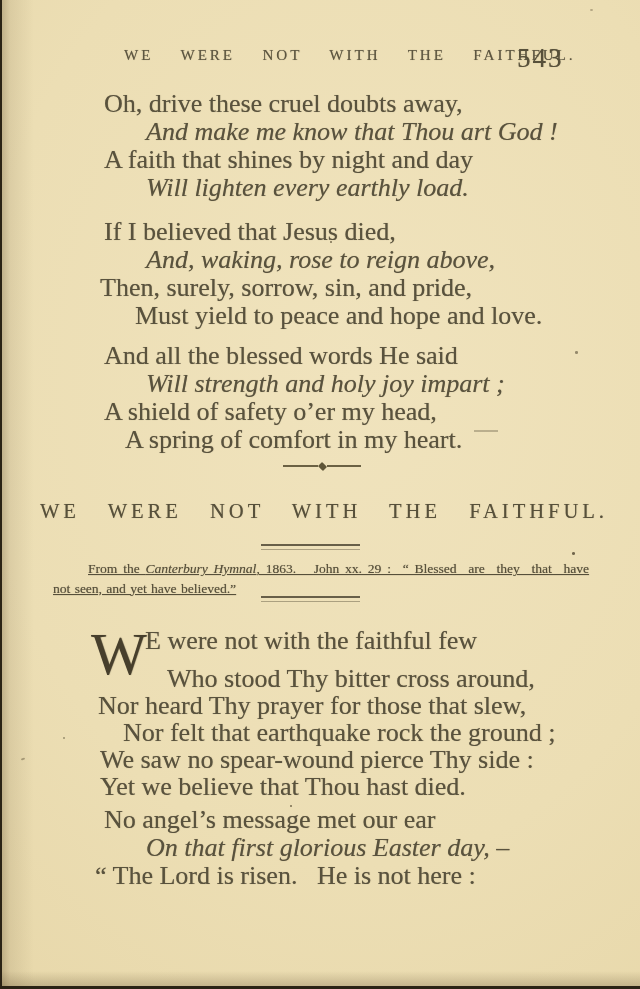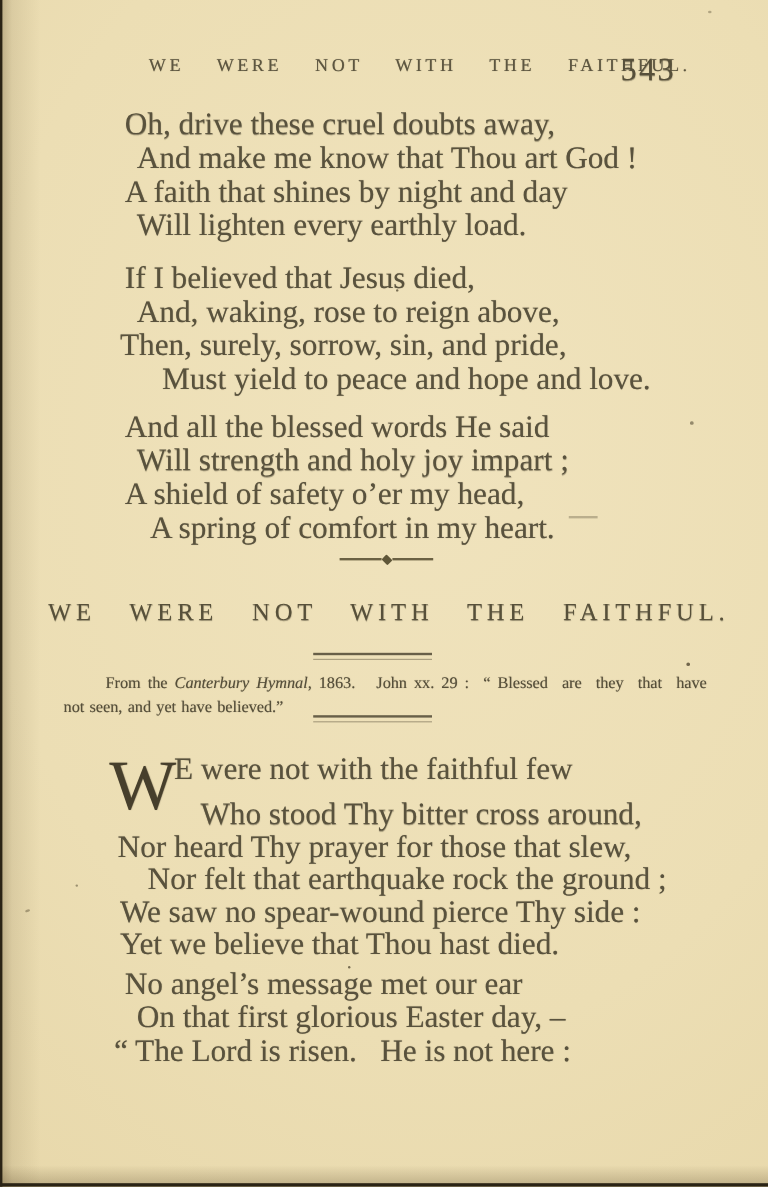--- a/index.html
+++ b/index.html
@@ -38,21 +38,21 @@
   .page-number {
     position: absolute; top: 43px; left: 517px;
     font-size: 27px; letter-spacing: 2px; color: #57503a; white-space: pre;
   }
 
   .stanza { position: absolute; left: 104px; }
   .line {
     font-size: 26px; line-height: 28px; white-space: pre;
     color: #59523d;
   }
-  .line.ind  { margin-left: 10px; }
+  .line.ind  { margin-left: 42px; font-style: italic; }
   .line.ind2 { margin-left: 26px; }
   .line.out  { margin-left: -9px; }
 
   .s1 { top: 90px; }
   .s2 { top: 218px; }
   .s3 { top: 342px; }
 
   .ornament {
     position: absolute; top: 461px; left: 283px; width: 78px; height: 10px;
     display: flex; align-items: center; justify-content: center;
@@ -72,21 +72,21 @@
   .rule {
     position: absolute; left: 261px; width: 99px; height: 3px;
     border-top: 2px solid rgba(90,82,60,0.9);
     border-bottom: 1px solid rgba(90,82,60,0.45);
   }
   .rule-top { top: 544px; }
   .rule-bottom { top: 596px; }
 
   .attribution {
     position: absolute; top: 559px; left: 53px; width: 512px;
-    font-size: 13.5px; line-height: 19.5px; color: #564f3a;
+    font-size: 13.5px; line-height: 19.5px; color: #564f3a; text-decoration: underline;
   }
   .attr-line1 { padding-left: 35px; white-space: pre; word-spacing: 2.5px; }
   .attr-line2 { white-space: pre; word-spacing: 1px; }
   .italic { font-style: italic; }
 
   .s4 { top: 627px; left: 97px; }
   .s4 .line { line-height: 27px; }
   .dropcap {
     position: absolute; left: -6px; top: 1px;
     font-size: 59px; line-height: 52px; color: #473f2c;

